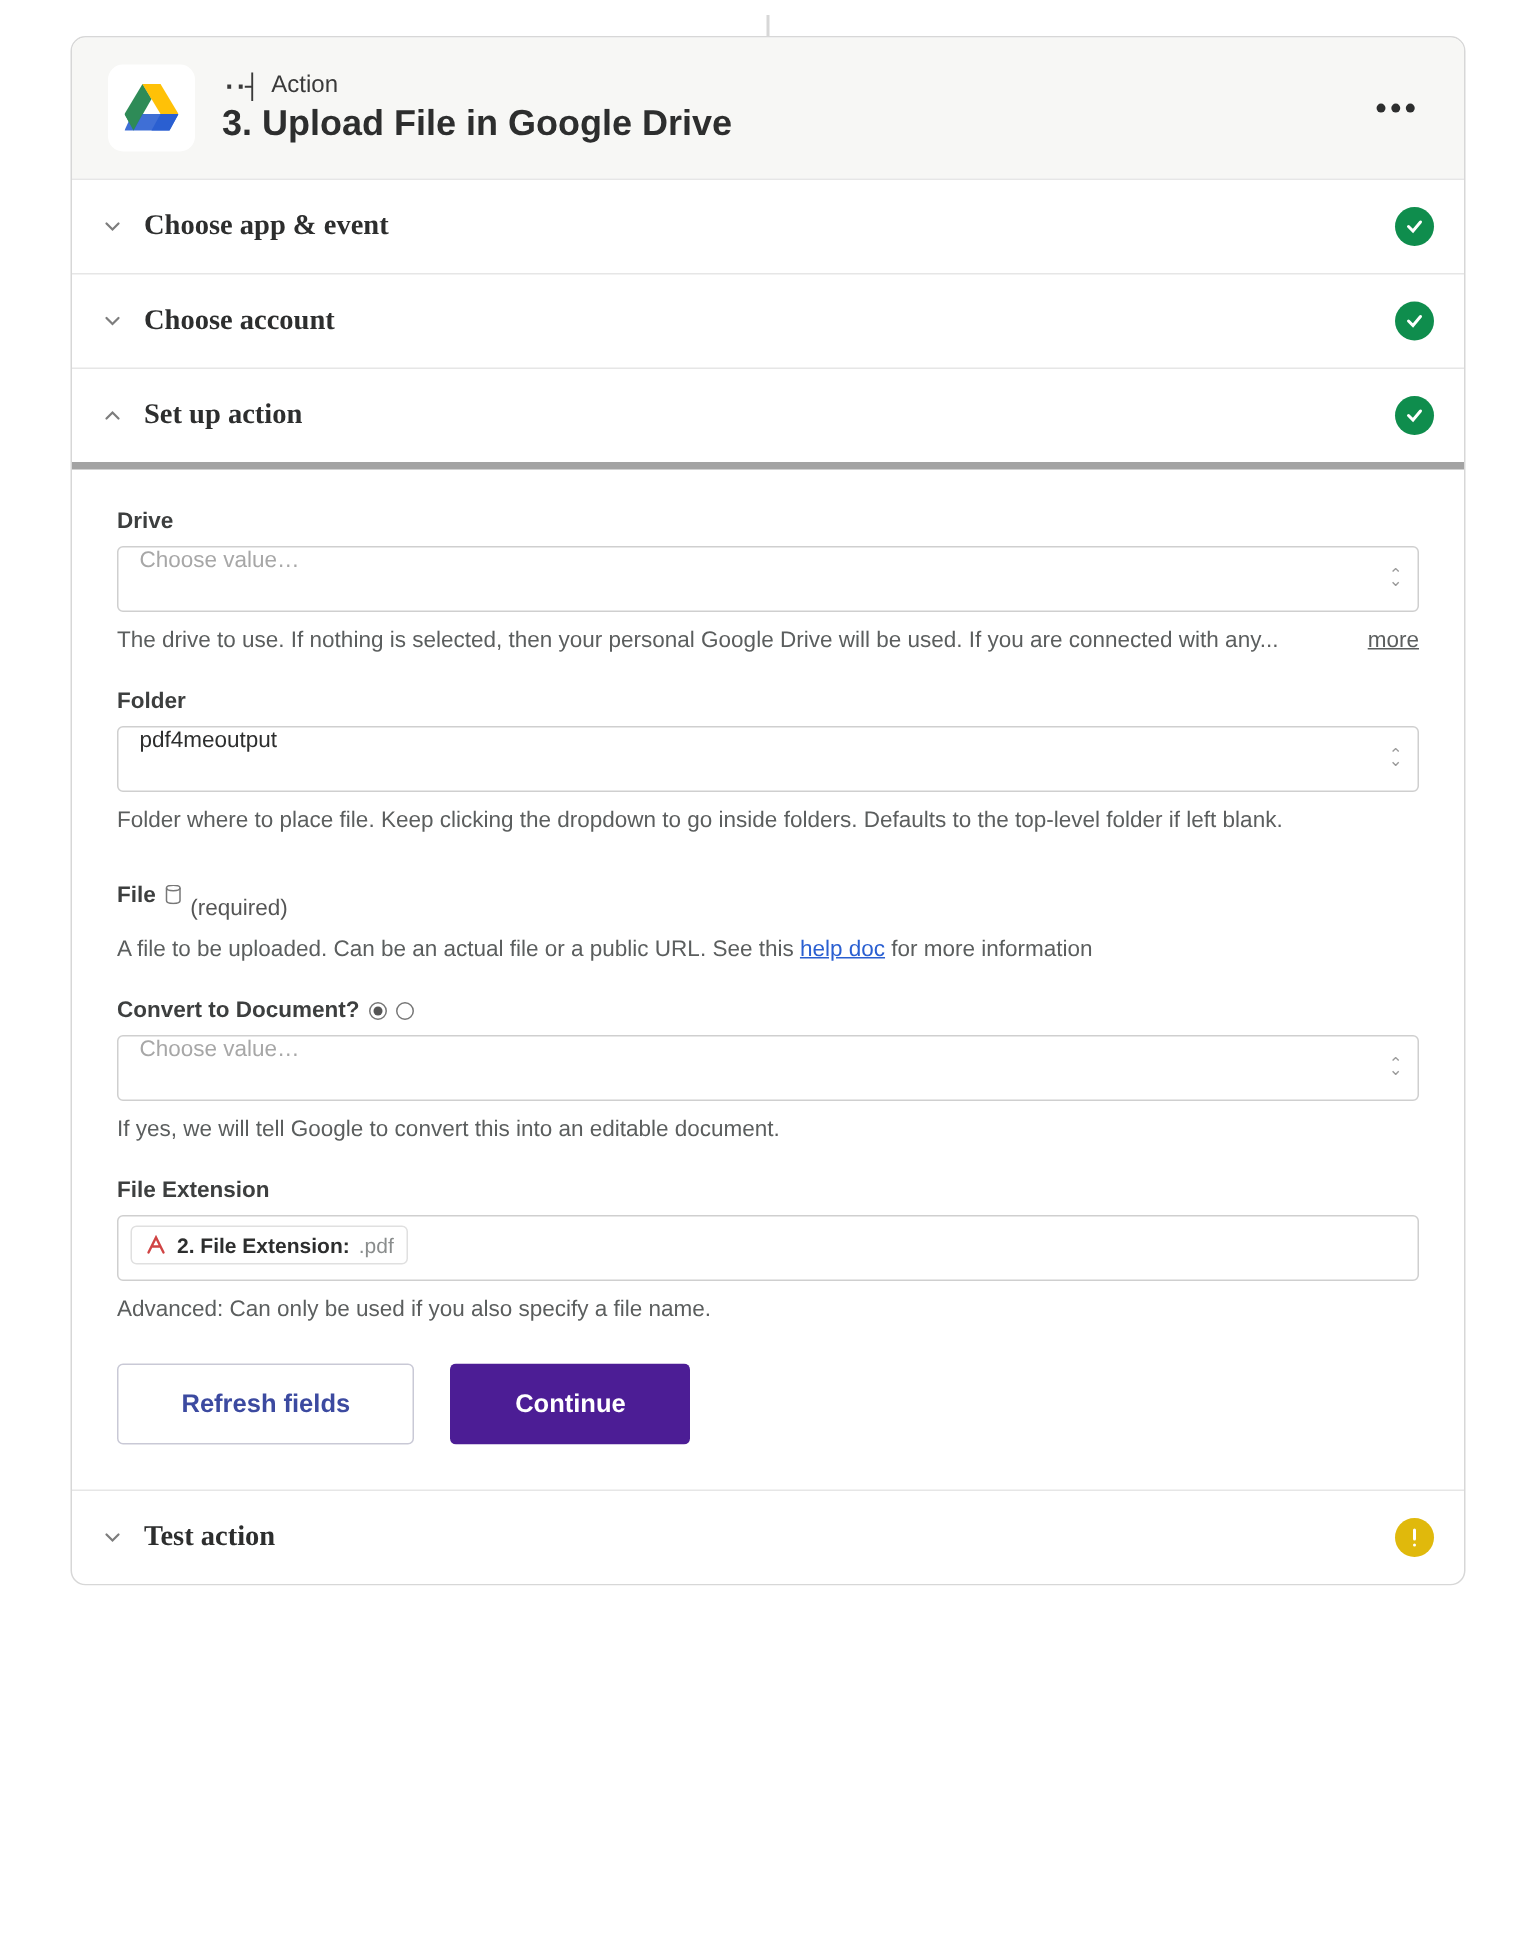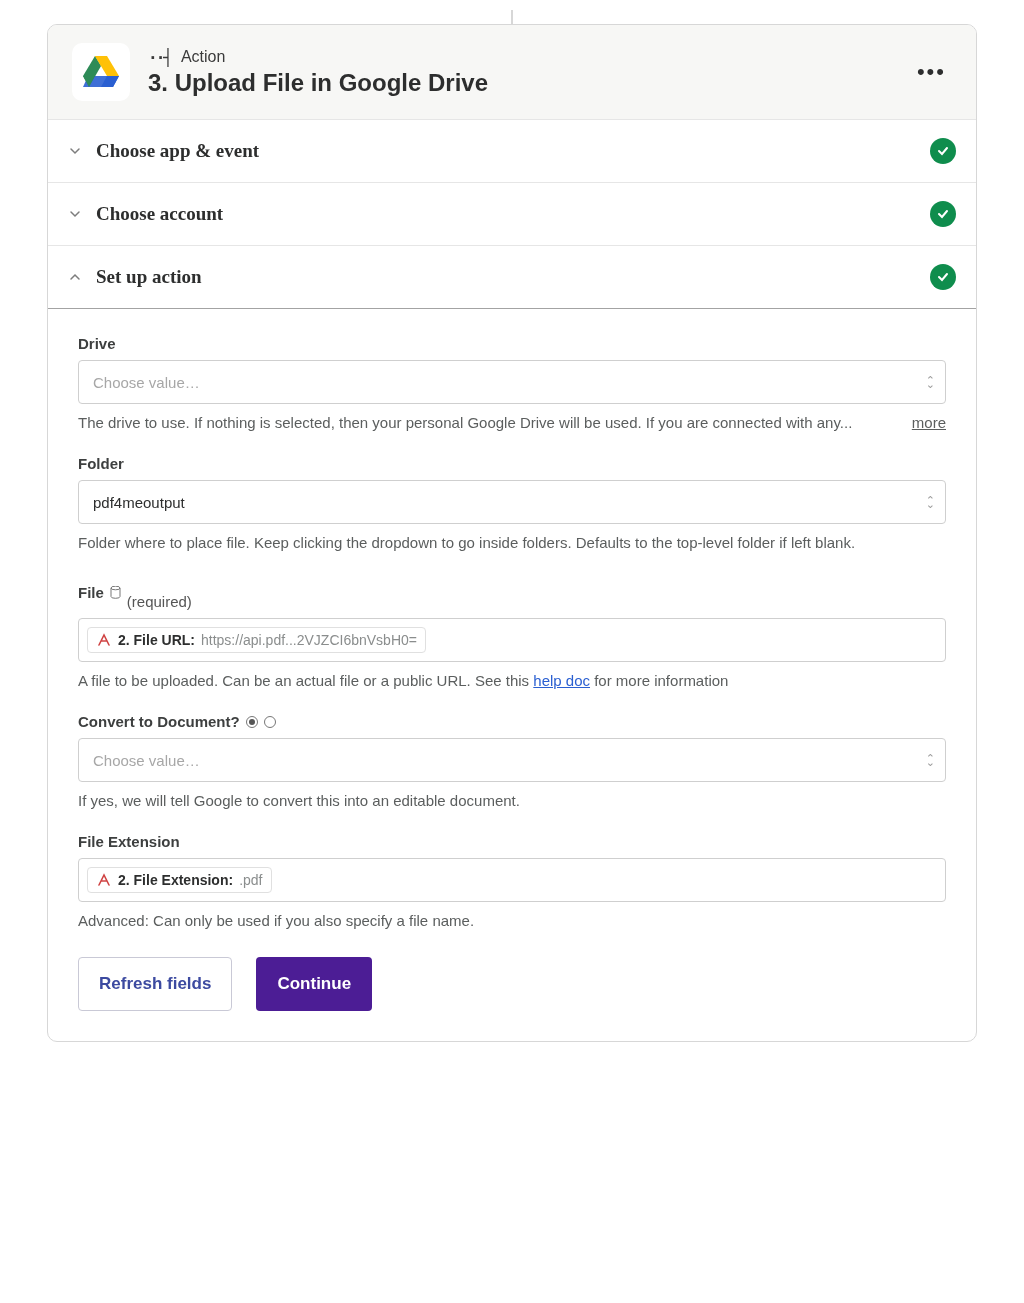--- a/index.html
+++ b/index.html
@@ -64,38 +64,38 @@
   }
   .section-title { flex: 1; font-size: 19px; font-weight: 700; color: #2d2e2e; }
   .status-circle {
     width: 26px; height: 26px; border-radius: 50%;
     display: flex; align-items: center; justify-content: center;
   }
   .status-ok { background: #0f8d4d; }
   .status-warn { background: #e0b90c; }
   
   .section-body {
-    border-top: 1px solid #a3a3a3;
+    border-top: 5px solid #a3a3a3;
     padding: 26px 30px 30px 30px;
   }
   .field { margin-bottom: 24px; }
   .field-label {
     font-size: 15px; font-weight: 600; color: #3d3f3f;
     margin-bottom: 8px;
     display: flex; align-items: center; gap: 6px;
   }
   .required { font-weight: 400; color: #555; margin-top: 18px; }
   .db-icon { width: 11px; height: 13px; }
   .select-box, .token-box {
     border: 1px solid #cfcfcf;
     border-radius: 4px;
     width: 100%;
     min-height: 44px;
     display: flex;
-    align-items: center;
+    align-items: flex-start;
     padding: 0 14px;
     background: #ffffff;
     cursor: pointer;
     position: relative;
   }
   .select-box .placeholder { color: #a7a7a7; }
   .select-box .value { color: #2d2e2e; }
   .updown {
     position: absolute; right: 10px; top: 50%; transform: translateY(-50%);
     display: flex; flex-direction: column; line-height: 0.4; color: #9a9a9a; font-size: 11px;
@@ -115,21 +115,21 @@
   }
   .pill .pill-icon {
     width: 16px; height: 16px; display: inline-flex; align-items: center; justify-content: center;
     color: #d04444;
   }
   .pill .pill-label { font-weight: 700; color: #2d2e2e; }
   .pill .pill-value { color: #8a8d8d; }
   
   .btn-row { display: flex; gap: 24px; margin-top: 28px; }
   .btn {
-    padding: 16px 20px;
+    padding: 16px 42px;
     border-radius: 4px;
     font-size: 17px;
     font-weight: 700;
     cursor: pointer;
     border: 1px solid transparent;
   }
   .btn-secondary { background: #fff; border-color: #c9c9d6; color: #3c4aa0; }
   .btn-primary { background: #4c1d95; color: #fff; }
   
   .radio-dot {
@@ -240,31 +240,20 @@
     </div>
 
     <div class="field">
       <div class="field-label">
         <span>File</span>
         <svg class="db-icon" viewBox="0 0 11 13">
           <ellipse cx="5.5" cy="2" rx="4.5" ry="1.8" fill="none" stroke="#777" stroke-width="1"></ellipse>
           <path d="M1 2 V10.5 A4.5 1.8 0 0 0 10 10.5 V2" fill="none" stroke="#777" stroke-width="1"></path>
         </svg>
         <span class="required">(required)</span>
-      </div>
-      <div class="token-box">
-        <span class="pill">
-          <span class="pill-icon">
-            <svg width="14" height="14" viewBox="0 0 14 14">
-                <path d="M2 12 L7 2 L12 12 M4 8 H10" stroke="#d04444" stroke-width="1.6" fill="none" stroke-linecap="round"></path>
-              </svg>
-          </span>
-          <span class="pill-label">2. File URL:</span>
-          <span class="pill-value">https://api.pdf...2VJZCI6bnVsbH0=</span>
-        </span>
       </div>
       <div class="helper" style="margin-top:10px">
         <span>A file to be uploaded. Can be an actual file or a public URL. See this </span><span class="help-link">help doc</span><span> for more information</span>
       </div>
     </div>
 
     <div class="field">
       <div class="field-label">
         <span>Convert to Document?</span>
         <span class="radio-dot filled"></span>
@@ -297,14 +286,28 @@
       <div class="helper" style="margin-top:10px">Advanced: Can only be used if you also specify a file name.</div>
     </div>
 
     <div class="btn-row">
       <button class="btn btn-secondary">Refresh fields</button>
       <button class="btn btn-primary">Continue</button>
     </div>
 
   </div>
 
+  <div class="section" style="border-top:1px solid #e6e6e6">
+    <span class="chev">
+      <svg width="12" height="12" viewBox="0 0 12 12">
+          <path d="M2 4 L6 8 L10 4" stroke="#7d7d7d" stroke-width="1.5" fill="none" stroke-linecap="round"></path>
+        </svg>
+    </span>
+    <div class="section-title">Test action</div>
+    <div class="status-circle status-warn">
+      <svg width="6" height="16" viewBox="0 0 6 16">
+          <rect x="2" y="2" width="2" height="8" rx="1" fill="#fff"></rect>
+          <rect x="2" y="12" width="2" height="2" rx="1" fill="#fff"></rect>
+        </svg>
+    </div>
+  </div>
 
 </div>
 
 </body></html>

